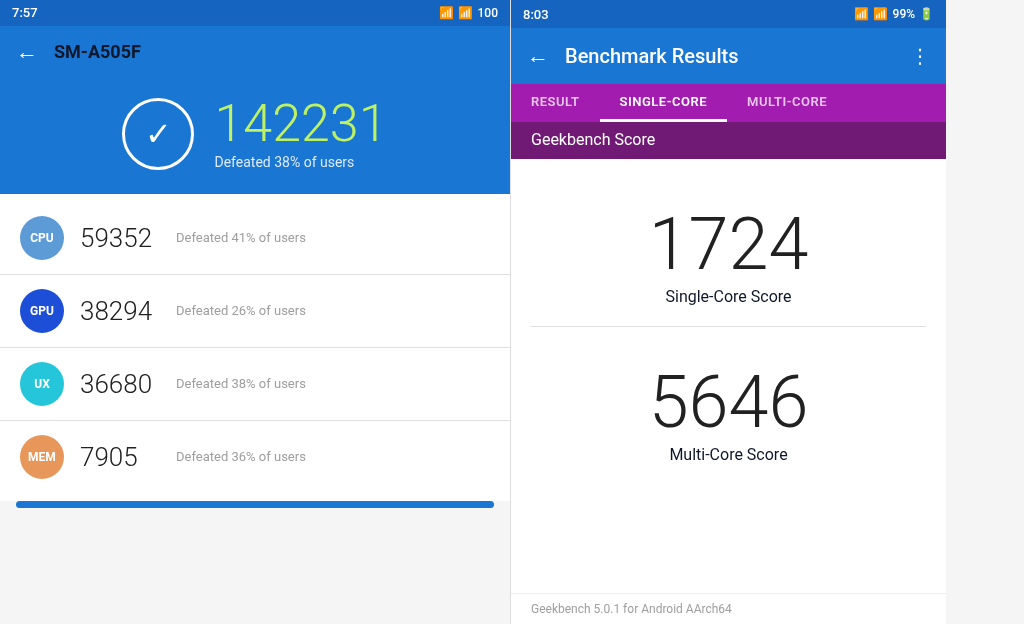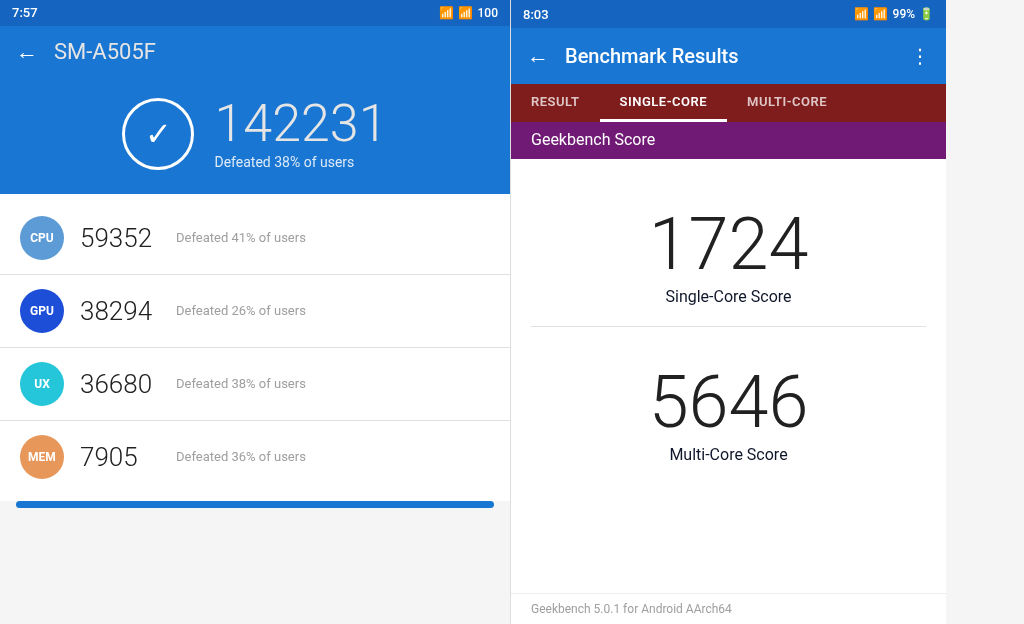--- a/index.html
+++ b/index.html
@@ -41,23 +41,23 @@
       align-items: center;
       padding: 0 16px;
       gap: 16px;
     }
     .left-toolbar .back-arrow {
       color: white;
       font-size: 22px;
       cursor: pointer;
     }
     .left-toolbar .app-name {
-      color: #e5e5e5;
-      font-size: 22px;
-      font-weight: 400;
+      color: #0f172a;
+      font-size: 18px;
+      font-weight: 700;
     }
 
     .left-score-header {
       background: #1976D2;
       padding: 20px 16px 24px;
       display: flex;
       align-items: center;
       justify-content: center;
       gap: 20px;
     }
@@ -70,21 +70,21 @@
       align-items: center;
       justify-content: center;
       color: white;
       font-size: 32px;
     }
     .score-info {
       display: flex;
       flex-direction: column;
     }
     .main-score {
-      color: #e5e5e5;
+      color: #bef264;
       font-size: 52px;
       font-weight: 300;
       line-height: 1;
     }
     .score-subtitle {
       color: rgba(255,255,255,0.85);
       font-size: 14px;
       margin-top: 4px;
     }
 
@@ -183,21 +183,21 @@
       color: white;
       font-size: 20px;
       font-weight: 500;
     }
     .more-icon {
       color: white;
       font-size: 20px;
     }
 
     .tab-bar {
-      background: #7f1d1d;
+      background: #a21caf;
       display: flex;
       padding: 0 0px;
       border-bottom: none;
     }
     .tab {
       padding: 10px 20px;
       color: rgba(255,255,255,0.75);
       font-size: 13px;
       font-weight: 600;
       letter-spacing: 0.5px;

